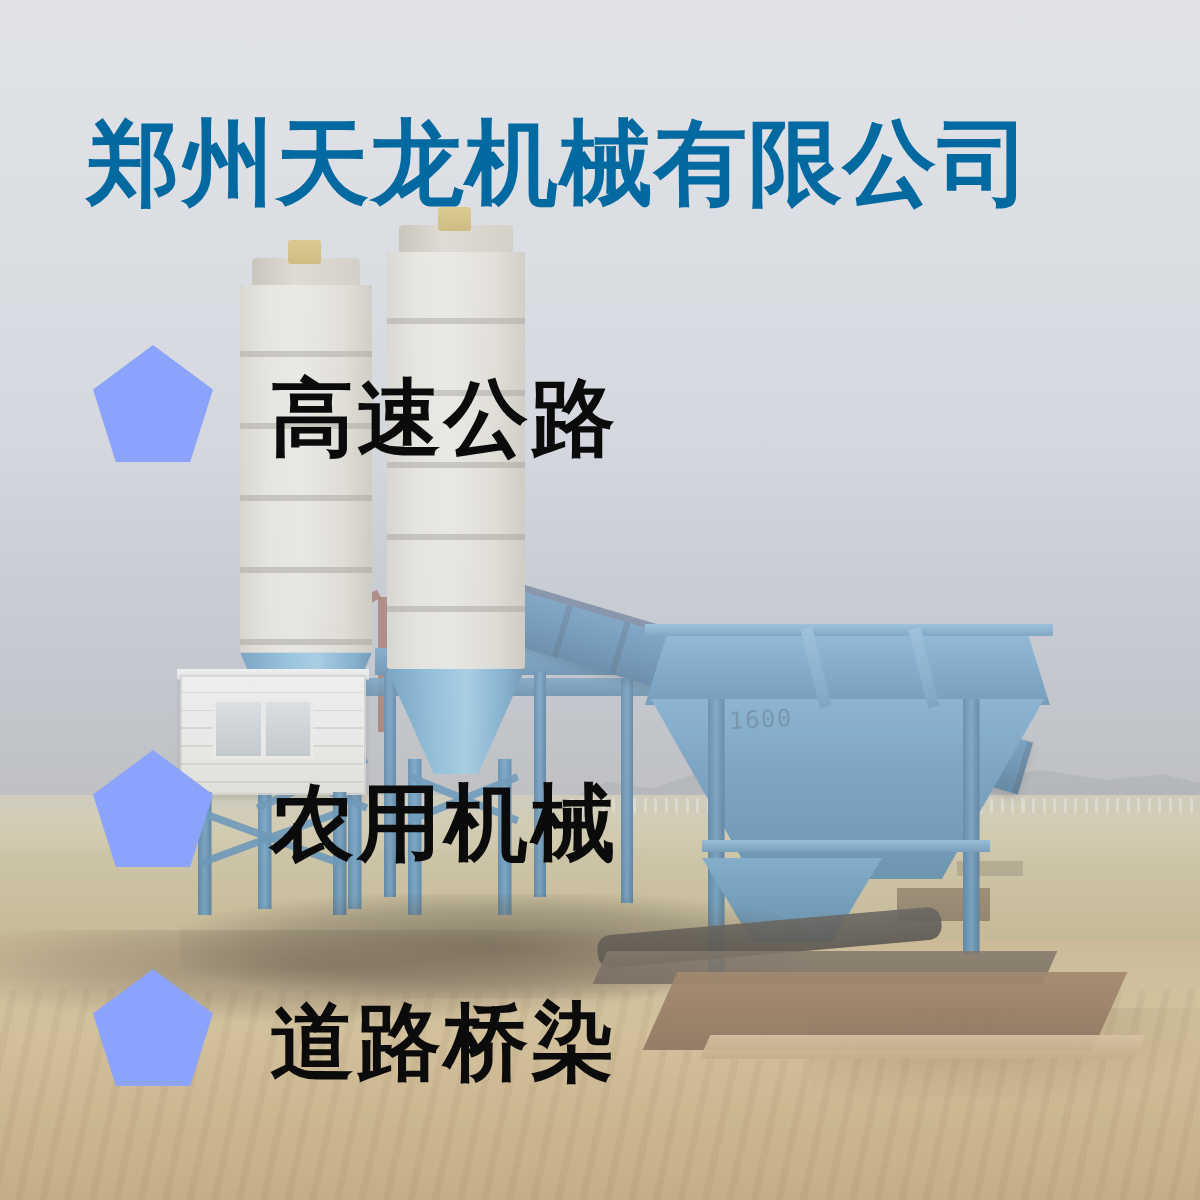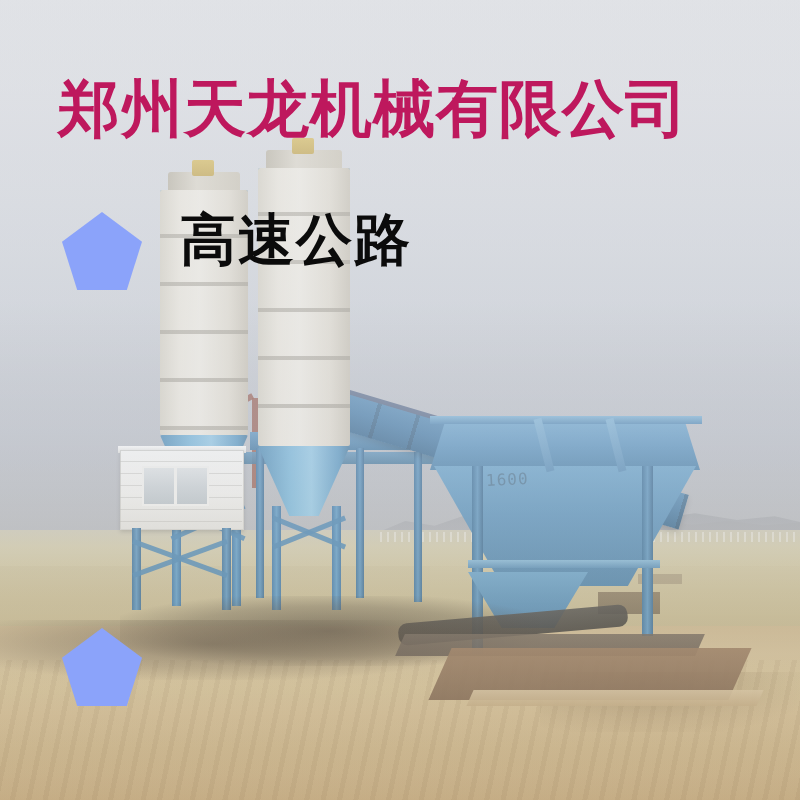--- a/index.html
+++ b/index.html
@@ -397,33 +397,33 @@
     inset: 0;
   }
 
   .company-title {
     position: absolute;
     left: 58px;
     top: 78px;
     font-size: 62px;
     line-height: 1;
     font-weight: bold;
-    color: #be185d;
+    color: #0369a1;
     letter-spacing: 1px;
     white-space: nowrap;
     font-family: "DejaVu Sans", "Liberation Sans", sans-serif;
   }
 
   .feature {
     position: absolute;
     left: 0;
     width: 724px;
     height: 96px;
     display: flex;
-    align-items: flex-start;
+    align-items: flex-end;
   }
   #feature-0 { top: 212px; }
   #feature-1 { top: 332px; }
   #feature-2 { top: 482px; }
   #feature-3 { top: 628px; }
 
   .bullet {
     position: relative;
     margin-left: 62px;
     width: 80px;
@@ -548,21 +548,28 @@
     <div class="company-title">郑州天龙机械有限公司</div>
 
     <div class="feature" id="feature-0">
       <div class="bullet">
         <div class="bullet-shape" style="background: rgb(139, 163, 250);"></div>
       </div>
       <div class="feature-label" style="color: rgb(11, 11, 11);">高速公路</div>
     </div>
 
 
+    <div class="feature" id="feature-2">
+      <div class="bullet">
+        <div class="bullet-shape" style="background: rgb(139, 163, 250);"></div>
+      </div>
+      <div class="feature-label" style="color: rgb(11, 11, 11);">农用机械</div>
+    </div>
 
     <div class="feature" id="feature-3">
       <div class="bullet">
         <div class="bullet-shape" style="background: rgb(139, 163, 250);"></div>
       </div>
+      <div class="feature-label" style="color: rgb(11, 11, 11);">道路桥染</div>
     </div>
 
   </div>
 </div>
 
 </body></html>

